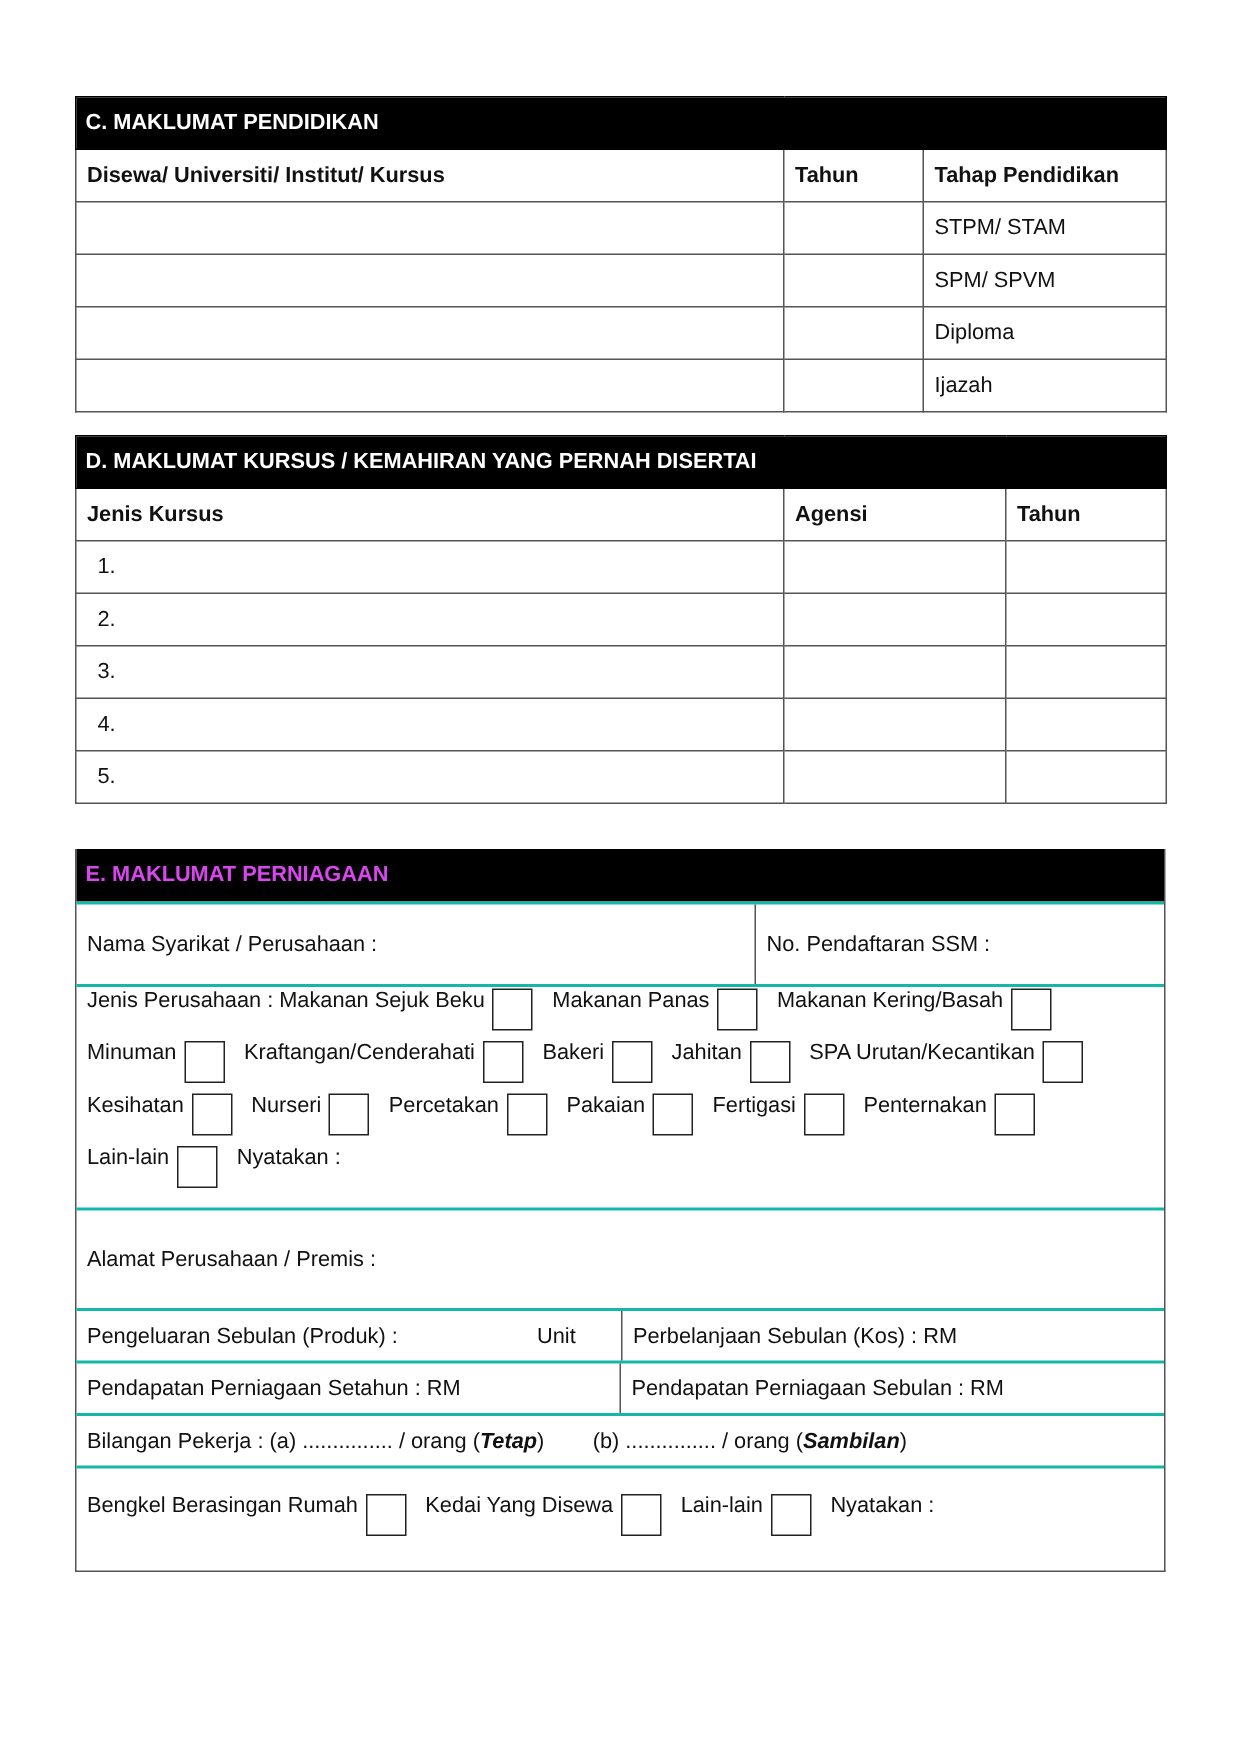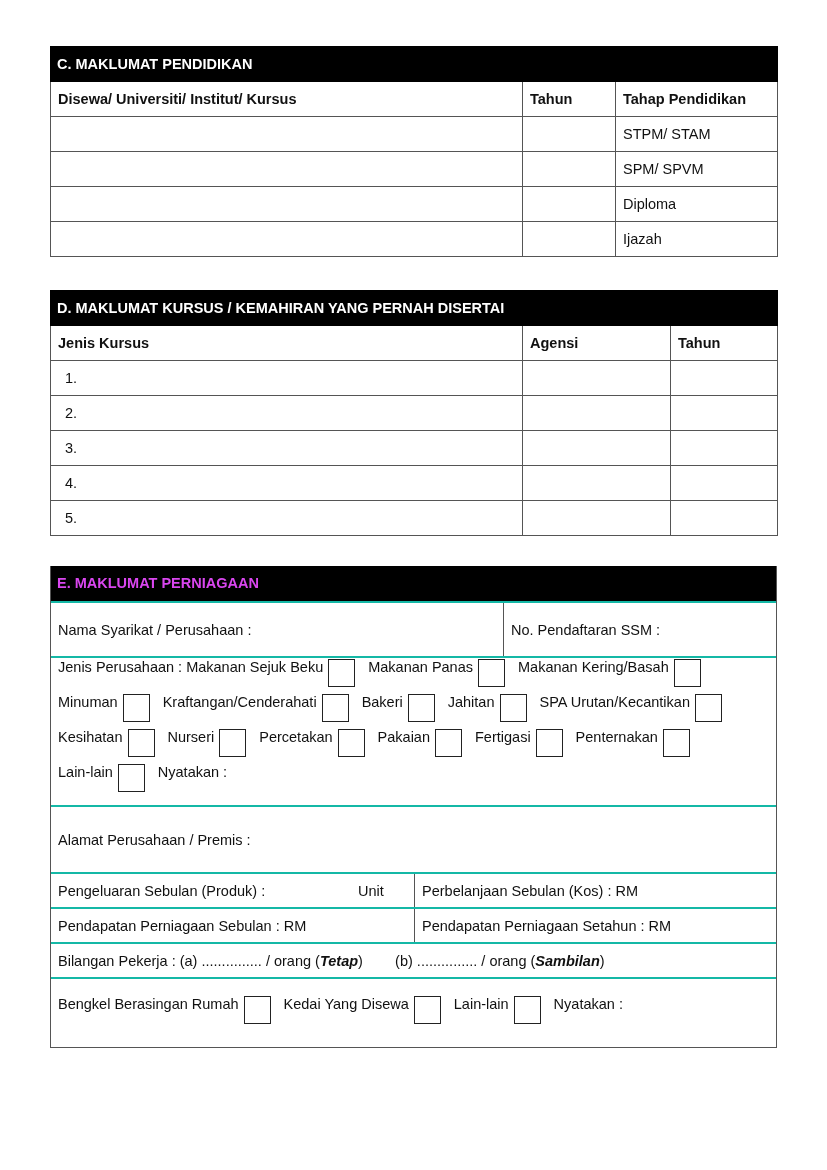--- a/index.html
+++ b/index.html
@@ -5,21 +5,21 @@
     * { box-sizing: border-box; margin: 0; padding: 0; }
     html, body { width: 827px; height: 1170px; background: #ffffff; }
     body { position: relative; font-family: "Liberation Sans", sans-serif; color: #111; font-size: 14.5px; }
 
     table.form { position: absolute; left: 50px; width: 727px; border-collapse: collapse; table-layout: fixed; }
     table.form td, table.form th { border: 1px solid #555; height: 35px; padding: 0 0 0 7px; text-align: left; vertical-align: middle; font-weight: normal; white-space: nowrap; }
     table.form th.bar { background: #000; color: #fff; font-weight: bold; border-color: #000; padding-left: 6px; }
     table.form th.colhead { font-weight: bold; }
     td.num { padding-left: 14px !important; }
 
-    #sec-c { top: 46px; }
+    #sec-c { top: 64px; }
     #sec-d { top: 290px; }
 
     .sec-e { position: absolute; left: 50px; top: 566px; width: 727px; border: 1px solid #555; border-top: none; }
     .sec-e .bar { background: #000; color: #d946ef; font-weight: bold; height: 35px; line-height: 35px; padding-left: 6px; }
     .row { display: flex; border-top: 2px solid #14b8a6; }
     .row .cell { padding-left: 7px; display: flex; align-items: center; white-space: nowrap; }
     .row .cell + .cell { border-left: 1px solid #555; }
 
     .line { display: flex; height: 35px; white-space: nowrap; }
     .cb { display: inline-block; width: 27px; height: 28px; border: 1.5px solid #222; background: #fff; margin: 0 13px 0 5px; flex: none; }
@@ -175,25 +175,25 @@
     <div class="cell" style="width:363px; position:relative;">
       <span>Pengeluaran Sebulan (Produk) :</span>
       <span style="position:absolute; left:307px;">Unit</span>
     </div>
     <div class="cell" style="flex:1;">
       <span>Perbelanjaan Sebulan (Kos) : RM</span>
     </div>
   </div>
 
   <div class="row" style="height:35px;">
+    <div class="cell" style="flex:1;">
+      <span>Pendapatan Perniagaan Setahun : RM</span>
+    </div>
     <div class="cell" style="width:363px;">
       <span>Pendapatan Perniagaan Sebulan : RM</span>
-    </div>
-    <div class="cell" style="flex:1;">
-      <span>Pendapatan Perniagaan Setahun : RM</span>
     </div>
   </div>
 
   <div class="row" style="height:35px;">
     <div class="cell" style="flex:1; white-space:pre;">
       <span>Bilangan Pekerja : (a) ............... / orang (</span><span class="bold">Tetap</span><span>)        (b) ............... / orang (</span><span class="bold">Sambilan</span><span>)</span>
     </div>
   </div>
 
   <div class="row" style="height:70px;">

